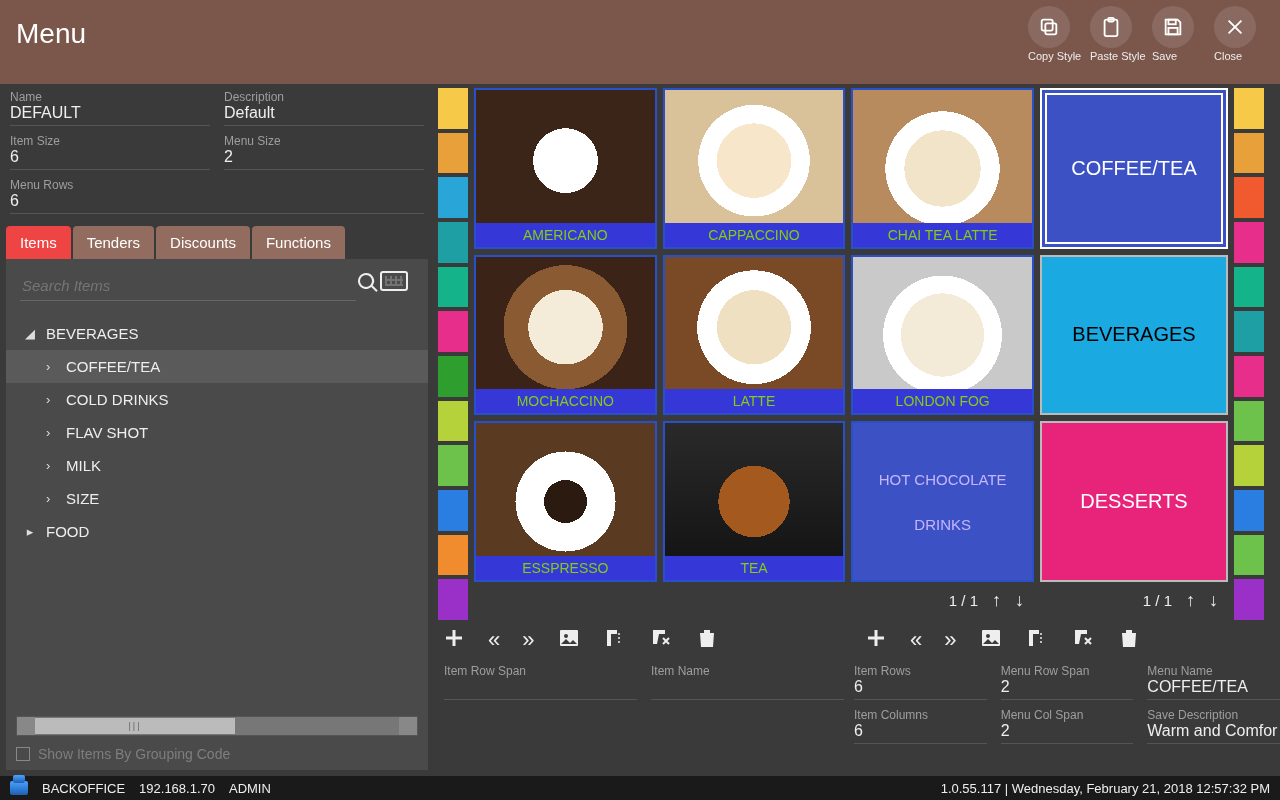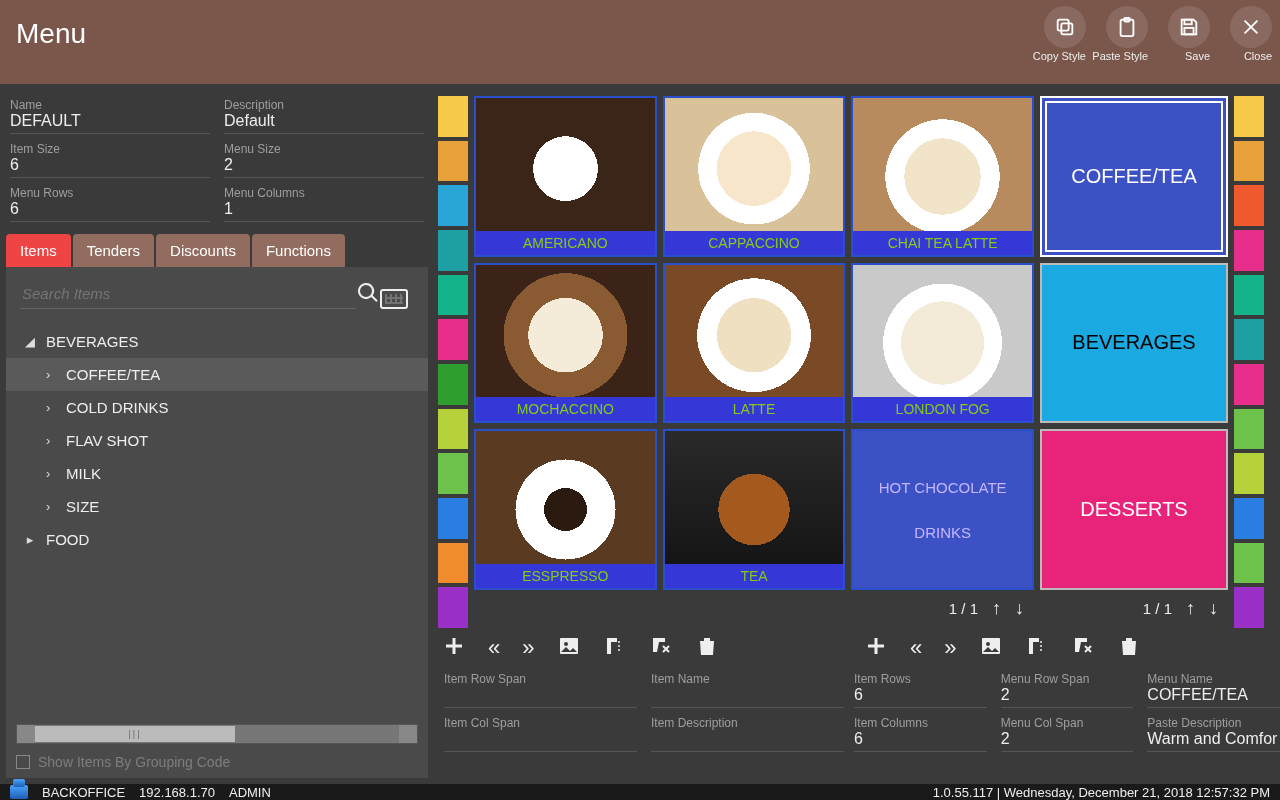--- a/index.html
+++ b/index.html
@@ -2,43 +2,43 @@
 <html><head>
 <meta charset="utf-8">
 <style>
 * { box-sizing: border-box; margin: 0; padding: 0; font-family: "Segoe UI", Arial, sans-serif; }
 html, body { width: 1280px; height: 800px; overflow: hidden; background: #3a3a3a; color: #ddd; }
 
 
 .titlebar { height: 84px; background: #7a564b; display: flex; align-items: flex-start; justify-content: space-between; padding: 0; }
 .titlebar-left { padding: 18px 0 0 16px; font-size: 28px; color: #fff; font-weight: 300; }
 .titlebar-right { display: flex; gap: 4px; padding: 6px 8px 0 0; }
-.tb-btn { width: 58px; display: flex; flex-direction: column; align-items: flex-end; gap: 2px; cursor: pointer; }
+.tb-btn { width: 58px; display: flex; flex-direction: column; align-items: flex-start; gap: 2px; cursor: pointer; }
 .tb-btn-circle { width: 42px; height: 42px; border-radius: 50%; background: rgba(255,255,255,0.12); display: flex; align-items: center; justify-content: center; color: #fff; }
 .tb-btn-label { font-size: 11px; color: #eee; text-align: center; white-space: nowrap; }
 .tb-btn svg { width: 22px; height: 22px; fill: none; stroke: #fff; stroke-width: 2; }
 
 
-.main { display: flex; height: calc(800px - 84px - 24px); margin-top: 8px; }
+.main { display: flex; height: calc(800px - 84px - 24px); }
 
 
 .left { width: 434px; background: #3a3a3a; display: flex; flex-direction: column; }
 .left-fields { padding: 4px 10px 0 10px; }
 .field-row { display: flex; gap: 14px; margin-bottom: 0; }
 .field { flex: 1; padding: 2px 0 6px 0; }
 .field-label { font-size: 12px; color: #9e9e9e; }
 .field-value { font-size: 16px; color: #eee; border-bottom: 1px solid #555; padding: 0 0 2px 0; min-height: 22px; }
 
 .tabs { display: flex; gap: 2px; padding: 6px 6px 0 6px; }
 .tab { padding: 8px 14px; background: #926c5e; color: #fff; font-size: 15px; border-top-left-radius: 4px; border-top-right-radius: 4px; cursor: pointer; }
 .tab.active { background: #ef4444; }
 
 .tab-body { margin: 0 6px 6px 6px; background: #4a4a4a; flex: 1; display: flex; flex-direction: column; padding: 8px 0 0 0; position: relative; }
 
-.search-row { display: flex; align-items: flex-end; gap: 0; padding: 4px 20px 8px 14px; }
+.search-row { display: flex; align-items: flex-start; gap: 0; padding: 4px 20px 8px 14px; }
 .search-input { flex: 1; background: transparent; border: none; border-bottom: 1px solid #666; color: #bbb; font-size: 15px; padding: 6px 2px; font-style: italic; outline: none; }
 .search-row svg { width: 24px; height: 24px; fill: #eee; }
 .kbd-icon { width: 28px; height: 20px; border: 2px solid #eee; border-radius: 3px; position: relative; }
 .kbd-icon::before { content: ""; position: absolute; inset: 3px; background: repeating-linear-gradient(90deg,#eee 0 2px,transparent 2px 5px), repeating-linear-gradient(0deg,#eee 0 2px,transparent 2px 5px); opacity: .25; }
 
 .tree { padding: 8px 0 0 0; flex: 1; overflow: auto; }
 .tree-item { display: flex; align-items: center; gap: 10px; padding: 8px 14px; font-size: 15px; color: #eee; cursor: pointer; }
 .tree-item.level-1 { padding-left: 18px; }
 .tree-item.level-2 { padding-left: 40px; }
 .tree-item.selected { background: #5a5a5a; }
@@ -88,21 +88,21 @@
 .toolset { display: flex; gap: 22px; align-items: center; flex: 1; }
 .toolset svg { width: 24px; height: 24px; fill: #eee; }
 .tool-btn { cursor: pointer; color: #eee; }
 
 
 .lower-fields { display: flex; padding: 2px 0 0 10px; gap: 10px; }
 .lf-col { flex: 1; }
 .lf-col .field { padding: 2px 0 6px 0; }
 
 
-.footer { height: 16px; background: #1a1a1a; display: flex; align-items: center; justify-content: space-between; padding: 0 10px; font-size: 13px; color: #eee; }
+.footer { height: 24px; background: #1a1a1a; display: flex; align-items: center; justify-content: space-between; padding: 0 10px; font-size: 13px; color: #eee; }
 .footer-left { display: flex; align-items: center; gap: 14px; }
 .net-icon { width: 18px; height: 14px; background: linear-gradient(#4aa3ff,#1e5fb3); border-radius: 2px; position: relative; }
 .net-icon::after { content:""; position:absolute; left:3px; top:-6px; width:12px; height:8px; background: linear-gradient(#4aa3ff,#1e5fb3); border-radius:2px; }
 
 
 .photo.v1{background:radial-gradient(circle at 50% 45%,#fff 0 26%,#3a2518 26% 100%);}
 .photo.v2{background:radial-gradient(circle at 50% 45%,#f7e6c9 0 30%,#fff 30% 45%,#d9c29a 45% 100%);}
 .photo.v3{background:radial-gradient(circle at 50% 50%,#f2e4c8 0 32%,#fff 32% 48%,#b88b5f 48% 100%);}
 .photo.v4{background:radial-gradient(circle at 50% 45%,#f4ecd9 0 30%,#8a5a33 30% 50%,#3b2417 50% 100%);}
 .photo.v5{background:radial-gradient(circle at 50% 45%,#efe0c2 0 30%,#fff 30% 46%,#7a4a26 46% 100%);}
@@ -176,24 +176,20 @@
       </div>
           <div class="field">
         <div class="field-label">Menu Size</div>
         <div class="field-value">2</div>
       </div>
         </div>
         <div class="field-row">
           <div class="field">
         <div class="field-label">Menu Rows</div>
         <div class="field-value">6</div>
-      </div>
-          <div class="field">
-        <div class="field-label">Menu Columns</div>
-        <div class="field-value">1</div>
       </div>
         </div>
       </div>
 
     <div class="tabs" id="tabs">
         <div class="tab active">Items</div>
         <div class="tab ">Tenders</div>
         <div class="tab ">Discounts</div>
         <div class="tab ">Functions</div>
       </div>
@@ -408,30 +404,20 @@
           <div class="field-row">
             <div class="field">
           <div class="field-label">Item Row Span</div>
           <div class="field-value"></div>
         </div>
             <div class="field">
           <div class="field-label">Item Name</div>
           <div class="field-value"></div>
         </div>
           </div>
-          <div class="field-row">
-            <div class="field">
-          <div class="field-label">Item Col Span</div>
-          <div class="field-value"></div>
-        </div>
-            <div class="field">
-          <div class="field-label">Item Description</div>
-          <div class="field-value"></div>
-        </div>
-          </div>
         </div>
       <div class="lf-col" id="lf-right">
           <div class="field-row">
             <div class="field">
           <div class="field-label">Item Rows</div>
           <div class="field-value">6</div>
         </div>
             <div class="field">
           <div class="field-label">Menu Row Span</div>
           <div class="field-value">2</div>
@@ -444,32 +430,32 @@
           <div class="field-row">
             <div class="field">
           <div class="field-label">Item Columns</div>
           <div class="field-value">6</div>
         </div>
             <div class="field">
           <div class="field-label">Menu Col Span</div>
           <div class="field-value">2</div>
         </div>
             <div class="field">
-          <div class="field-label">Paste Description</div>
+          <div class="field-label">Save Description</div>
           <div class="field-value">Warm and Comfor</div>
         </div>
           </div>
         </div>
     </div>
   </div>
 </div>
 
 <div class="footer">
   <div class="footer-left">
     <span class="net-icon"></span>
     <span>BACKOFFICE</span>
     <span>192.168.1.70</span>
     <span>ADMIN</span>
   </div>
   <div>
-    <span>1.0.55.117</span> | <span>Wednesday, December 21, 2018 12:57:32 PM</span>
+    <span>1.0.55.117</span> | <span>Wednesday, February 21, 2018 12:57:32 PM</span>
   </div>
 </div>
 
 </body></html>

